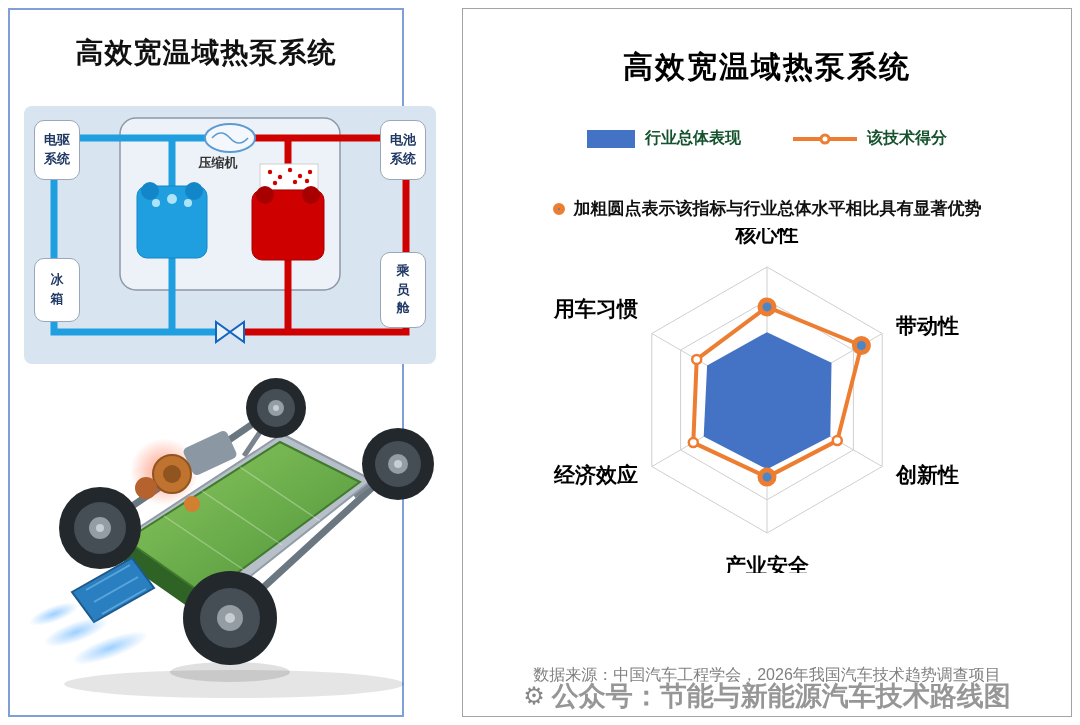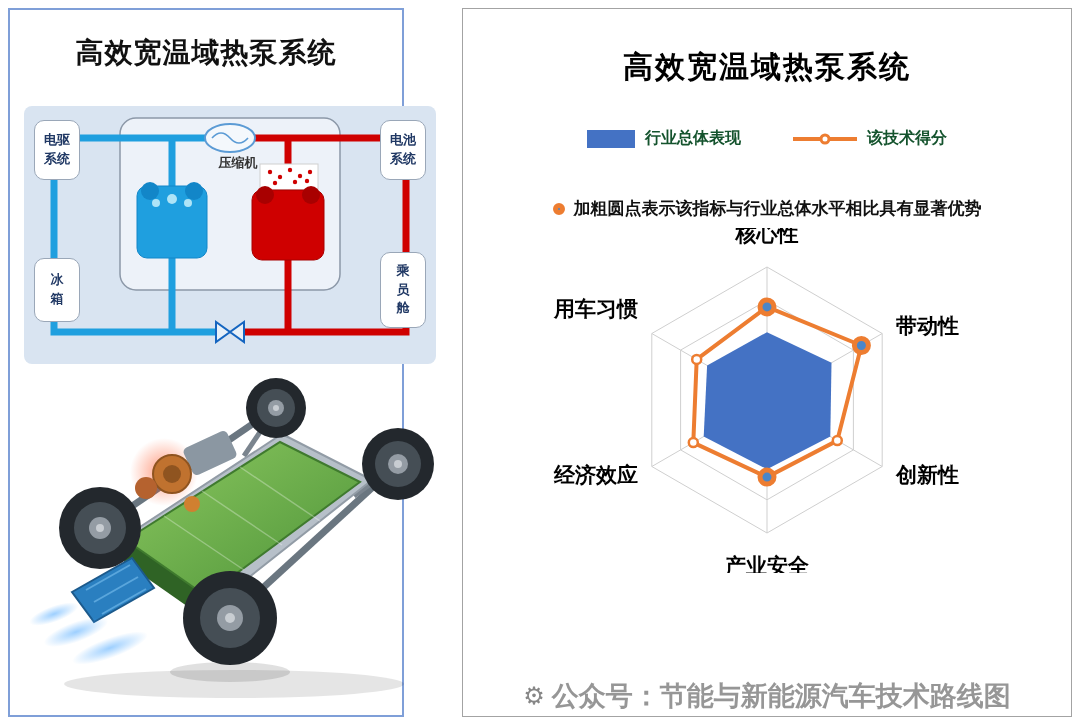--- a/index.html
+++ b/index.html
@@ -15,21 +15,21 @@
   .diagram { position:absolute; left:14px; top:96px; width:412px; height:258px;
     background:#d9e4f1; border-radius:8px; }
   .diagram svg { position:absolute; left:0; top:0; }
   .dbox { position:absolute; background:#fff; border:1px solid #9aa7b8; border-radius:10px;
     display:flex; align-items:center; justify-content:center; text-align:center;
     font-size:13px; font-weight:bold; color:#203864; white-space:pre-line; line-height:1.45; }
   .dbox.tl { left:10px;  top:14px;  width:46px; height:60px; }
   .dbox.tr { left:356px; top:14px;  width:46px; height:60px; }
   .dbox.bl { left:10px;  top:152px; width:46px; height:64px; }
   .dbox.br { left:356px; top:146px; width:46px; height:76px; }
-  .compressor-label { position:absolute; left:164px; top:48px; width:100px; text-align:center;
+  .compressor-label { position:absolute; left:144px; top:48px; width:100px; text-align:center;
     font-size:13px; font-weight:bold; color:#333; }
   .car { position:absolute; left:14px; top:366px; }
 
   
   .right-title { margin-top:38px; text-align:center; font-size:30px; font-weight:bold;
     color:#000; letter-spacing:2px; }
   .legend { display:flex; justify-content:center; align-items:center; gap:52px; margin-top:40px; }
   .legend-item { display:flex; align-items:center; }
   .swatch { width:48px; height:18px; display:inline-block; }
   .line-marker { width:64px; height:4px; position:relative; display:inline-block; }
@@ -246,18 +246,19 @@
         <circle cx="146.3" cy="214.6" r="4.5" fill="#fff" stroke="#ed7d31" stroke-width="2.5"></circle>
         <circle cx="149.7" cy="131.4" r="4.5" fill="#fff" stroke="#ed7d31" stroke-width="2.5"></circle>
         <text x="220.0" y="13.0" text-anchor="middle" class="radar-label">核心性</text>
         <text x="349.0" y="104.5" text-anchor="start" class="radar-label">带动性</text>
         <text x="349.0" y="253.5" text-anchor="start" class="radar-label">创新性</text>
         <text x="220.0" y="345.0" text-anchor="middle" class="radar-label">产业安全</text>
         <text x="91.0" y="253.5" text-anchor="end" class="radar-label">经济效应</text>
         <text x="91.0" y="87.5" text-anchor="end" class="radar-label">用车习惯</text>
       </svg></div>
 
+  <div class="source">数据来源：中国汽车工程学会，2026年我国汽车技术趋势调查项目</div>
 </div>
 
 <div class="watermark">
   <span class="wm-icon">⚙</span>
   <span class="wm-text">公众号：节能与新能源汽车技术路线图</span>
 </div>
 
 </body></html>

